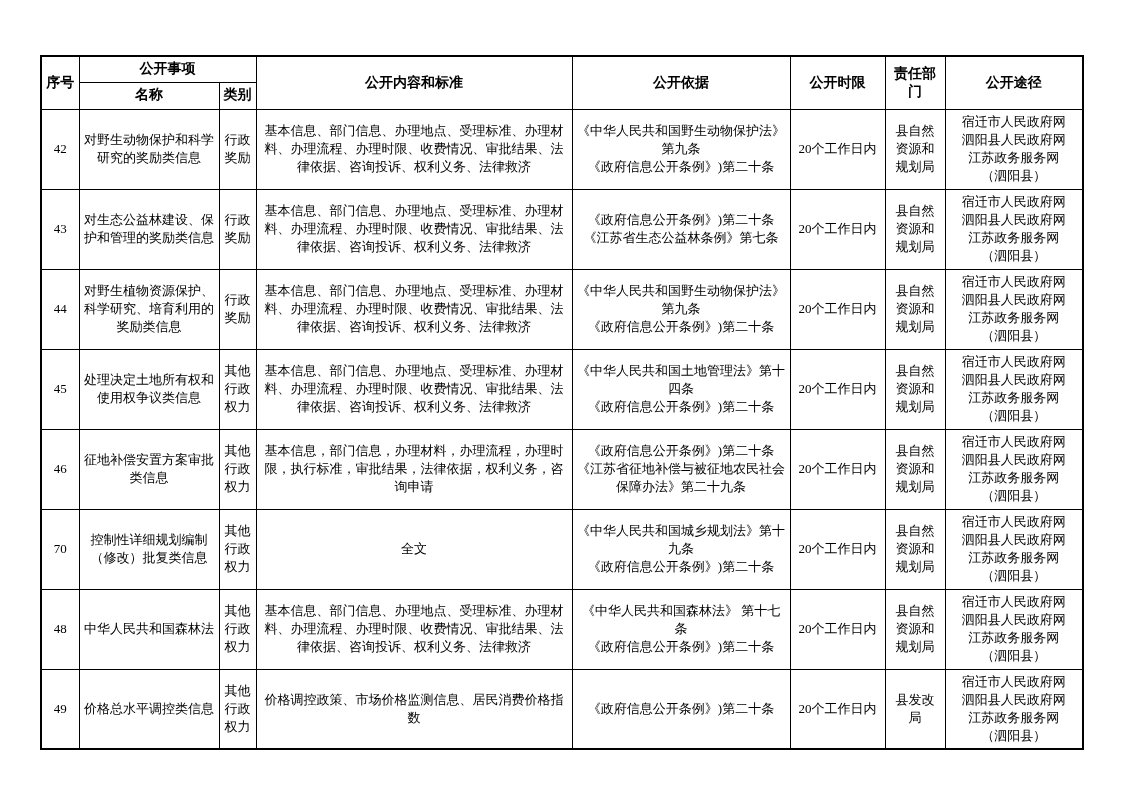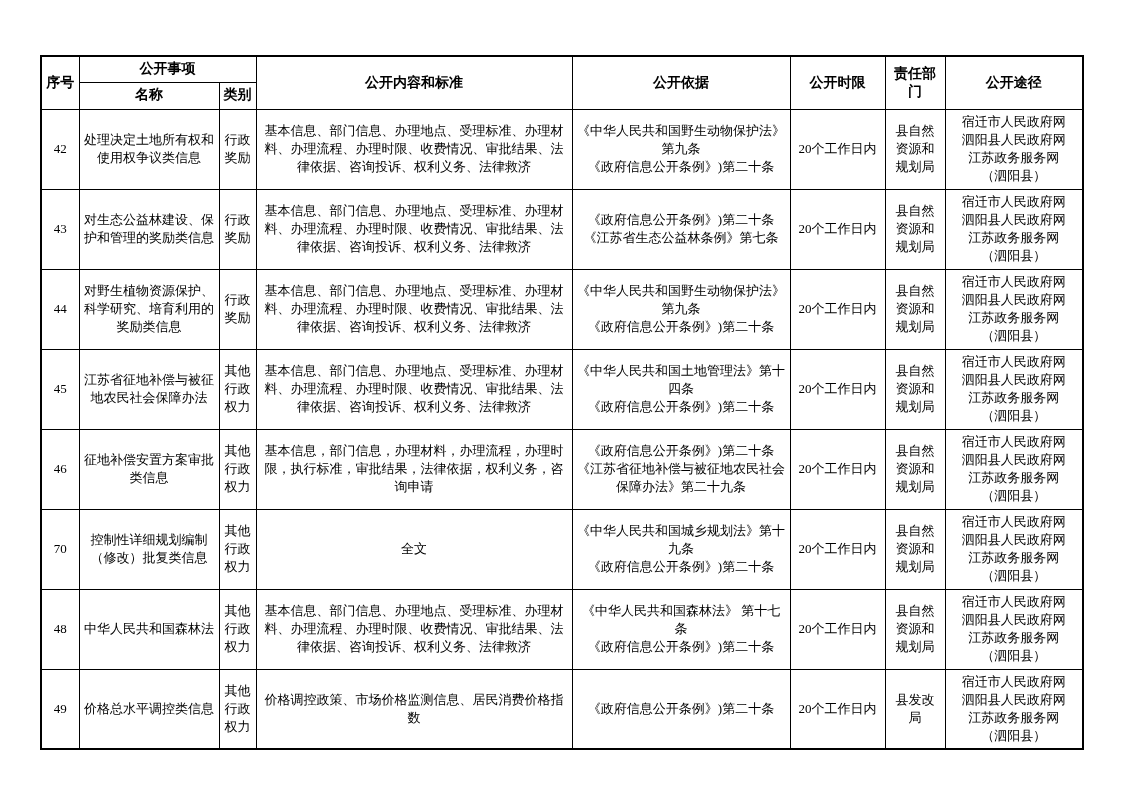--- a/index.html
+++ b/index.html
@@ -78,21 +78,21 @@
         <th rowspan="2">公开途径</th>
       </tr>
       <tr class="hdr-bottom">
         <th>名称</th>
         <th>类别</th>
       </tr>
     </thead>
     <tbody id="rows">
         <tr class="data-row">
           <td class="col-seq">42</td>
-          <td class="col-name">处理决定土地所有权和使用权争议类信息</td>
+          <td class="col-name">对野生动物保护和科学研究的奖励类信息</td>
           <td class="col-category">行政奖励</td>
           <td class="col-content">基本信息、部门信息、办理地点、受理标准、办理材料、办理流程、办理时限、收费情况、审批结果、法律依据、咨询投诉、权利义务、法律救济</td>
           <td class="col-basis">《中华人民共和国野生动物保护法》第九条
 《政府信息公开条例》)第二十条</td>
           <td class="col-time-limit">20个工作日内</td>
           <td class="col-department">县自然资源和规划局</td>
           <td class="col-channels">宿迁市人民政府网
 泗阳县人民政府网
 江苏政务服务网
 （泗阳县）</td>
@@ -120,21 +120,21 @@
 《政府信息公开条例》)第二十条</td>
           <td class="col-time-limit">20个工作日内</td>
           <td class="col-department">县自然资源和规划局</td>
           <td class="col-channels">宿迁市人民政府网
 泗阳县人民政府网
 江苏政务服务网
 （泗阳县）</td>
         </tr>
         <tr class="data-row">
           <td class="col-seq">45</td>
-          <td class="col-name">江苏省征地补偿与被征地农民社会保障办法</td>
+          <td class="col-name">处理决定土地所有权和使用权争议类信息</td>
           <td class="col-category">其他行政权力</td>
           <td class="col-content">基本信息、部门信息、办理地点、受理标准、办理材料、办理流程、办理时限、收费情况、审批结果、法律依据、咨询投诉、权利义务、法律救济</td>
           <td class="col-basis">《中华人民共和国土地管理法》第十四条
 《政府信息公开条例》)第二十条</td>
           <td class="col-time-limit">20个工作日内</td>
           <td class="col-department">县自然资源和规划局</td>
           <td class="col-channels">宿迁市人民政府网
 泗阳县人民政府网
 江苏政务服务网
 （泗阳县）</td>

